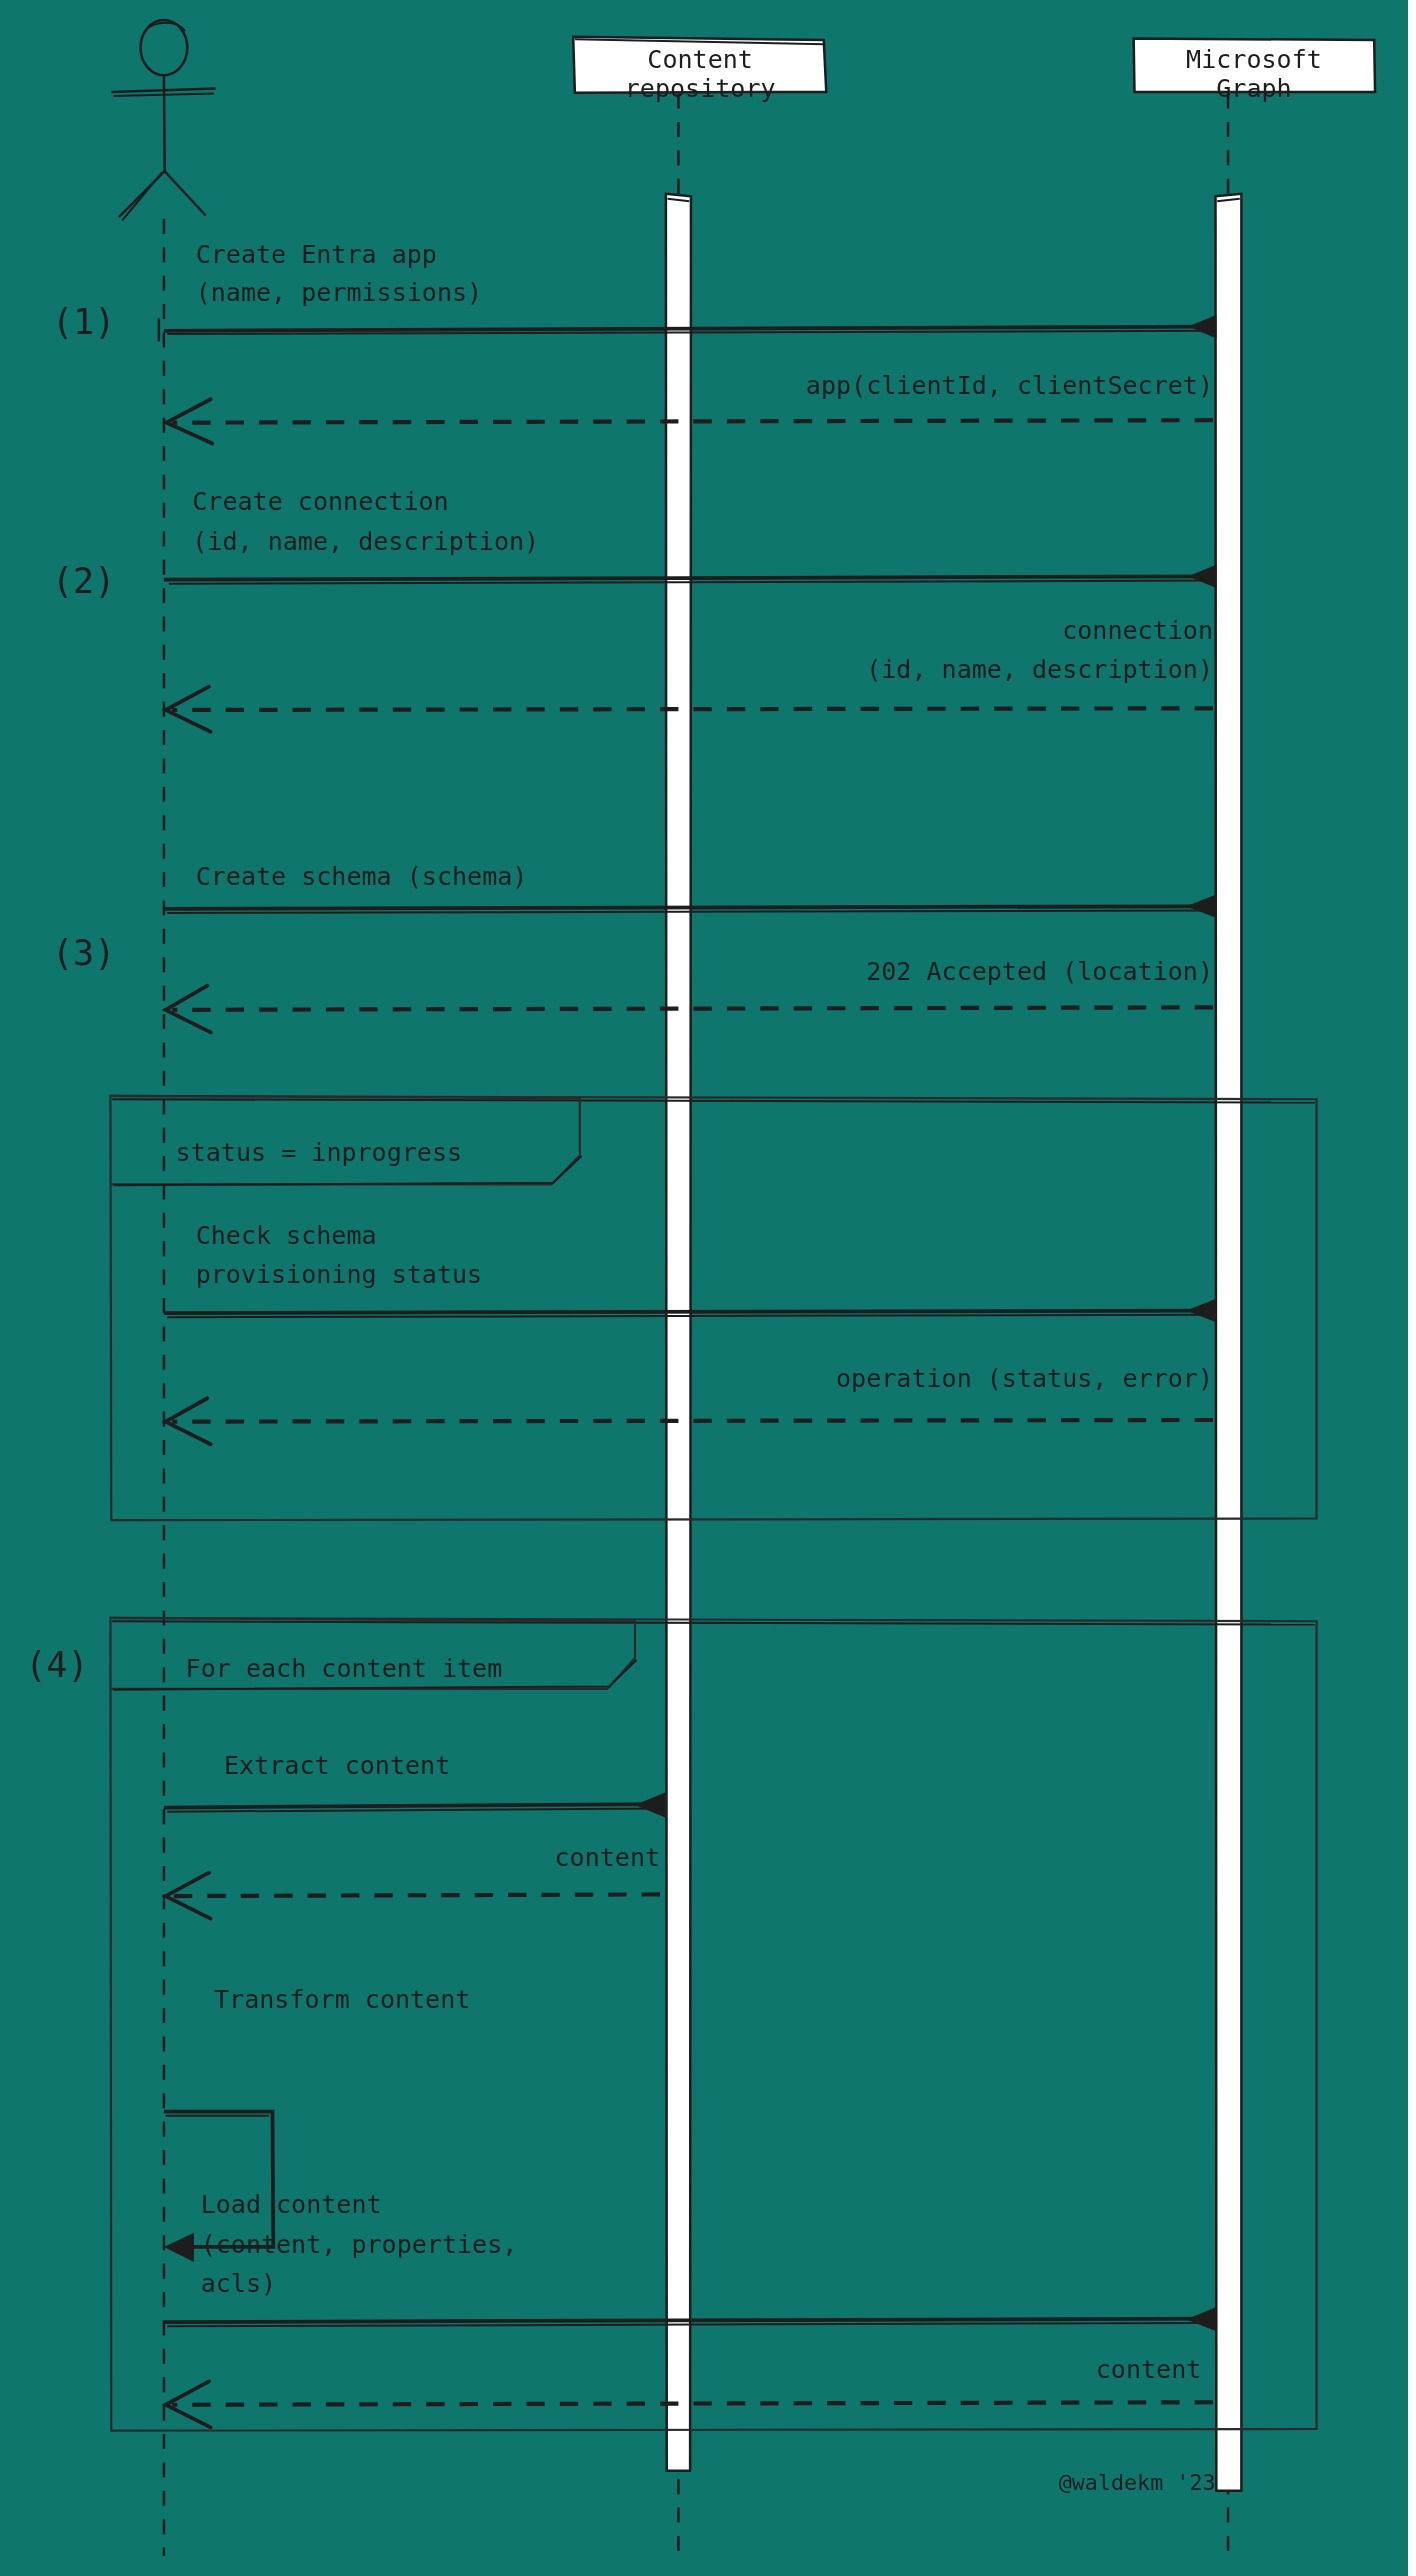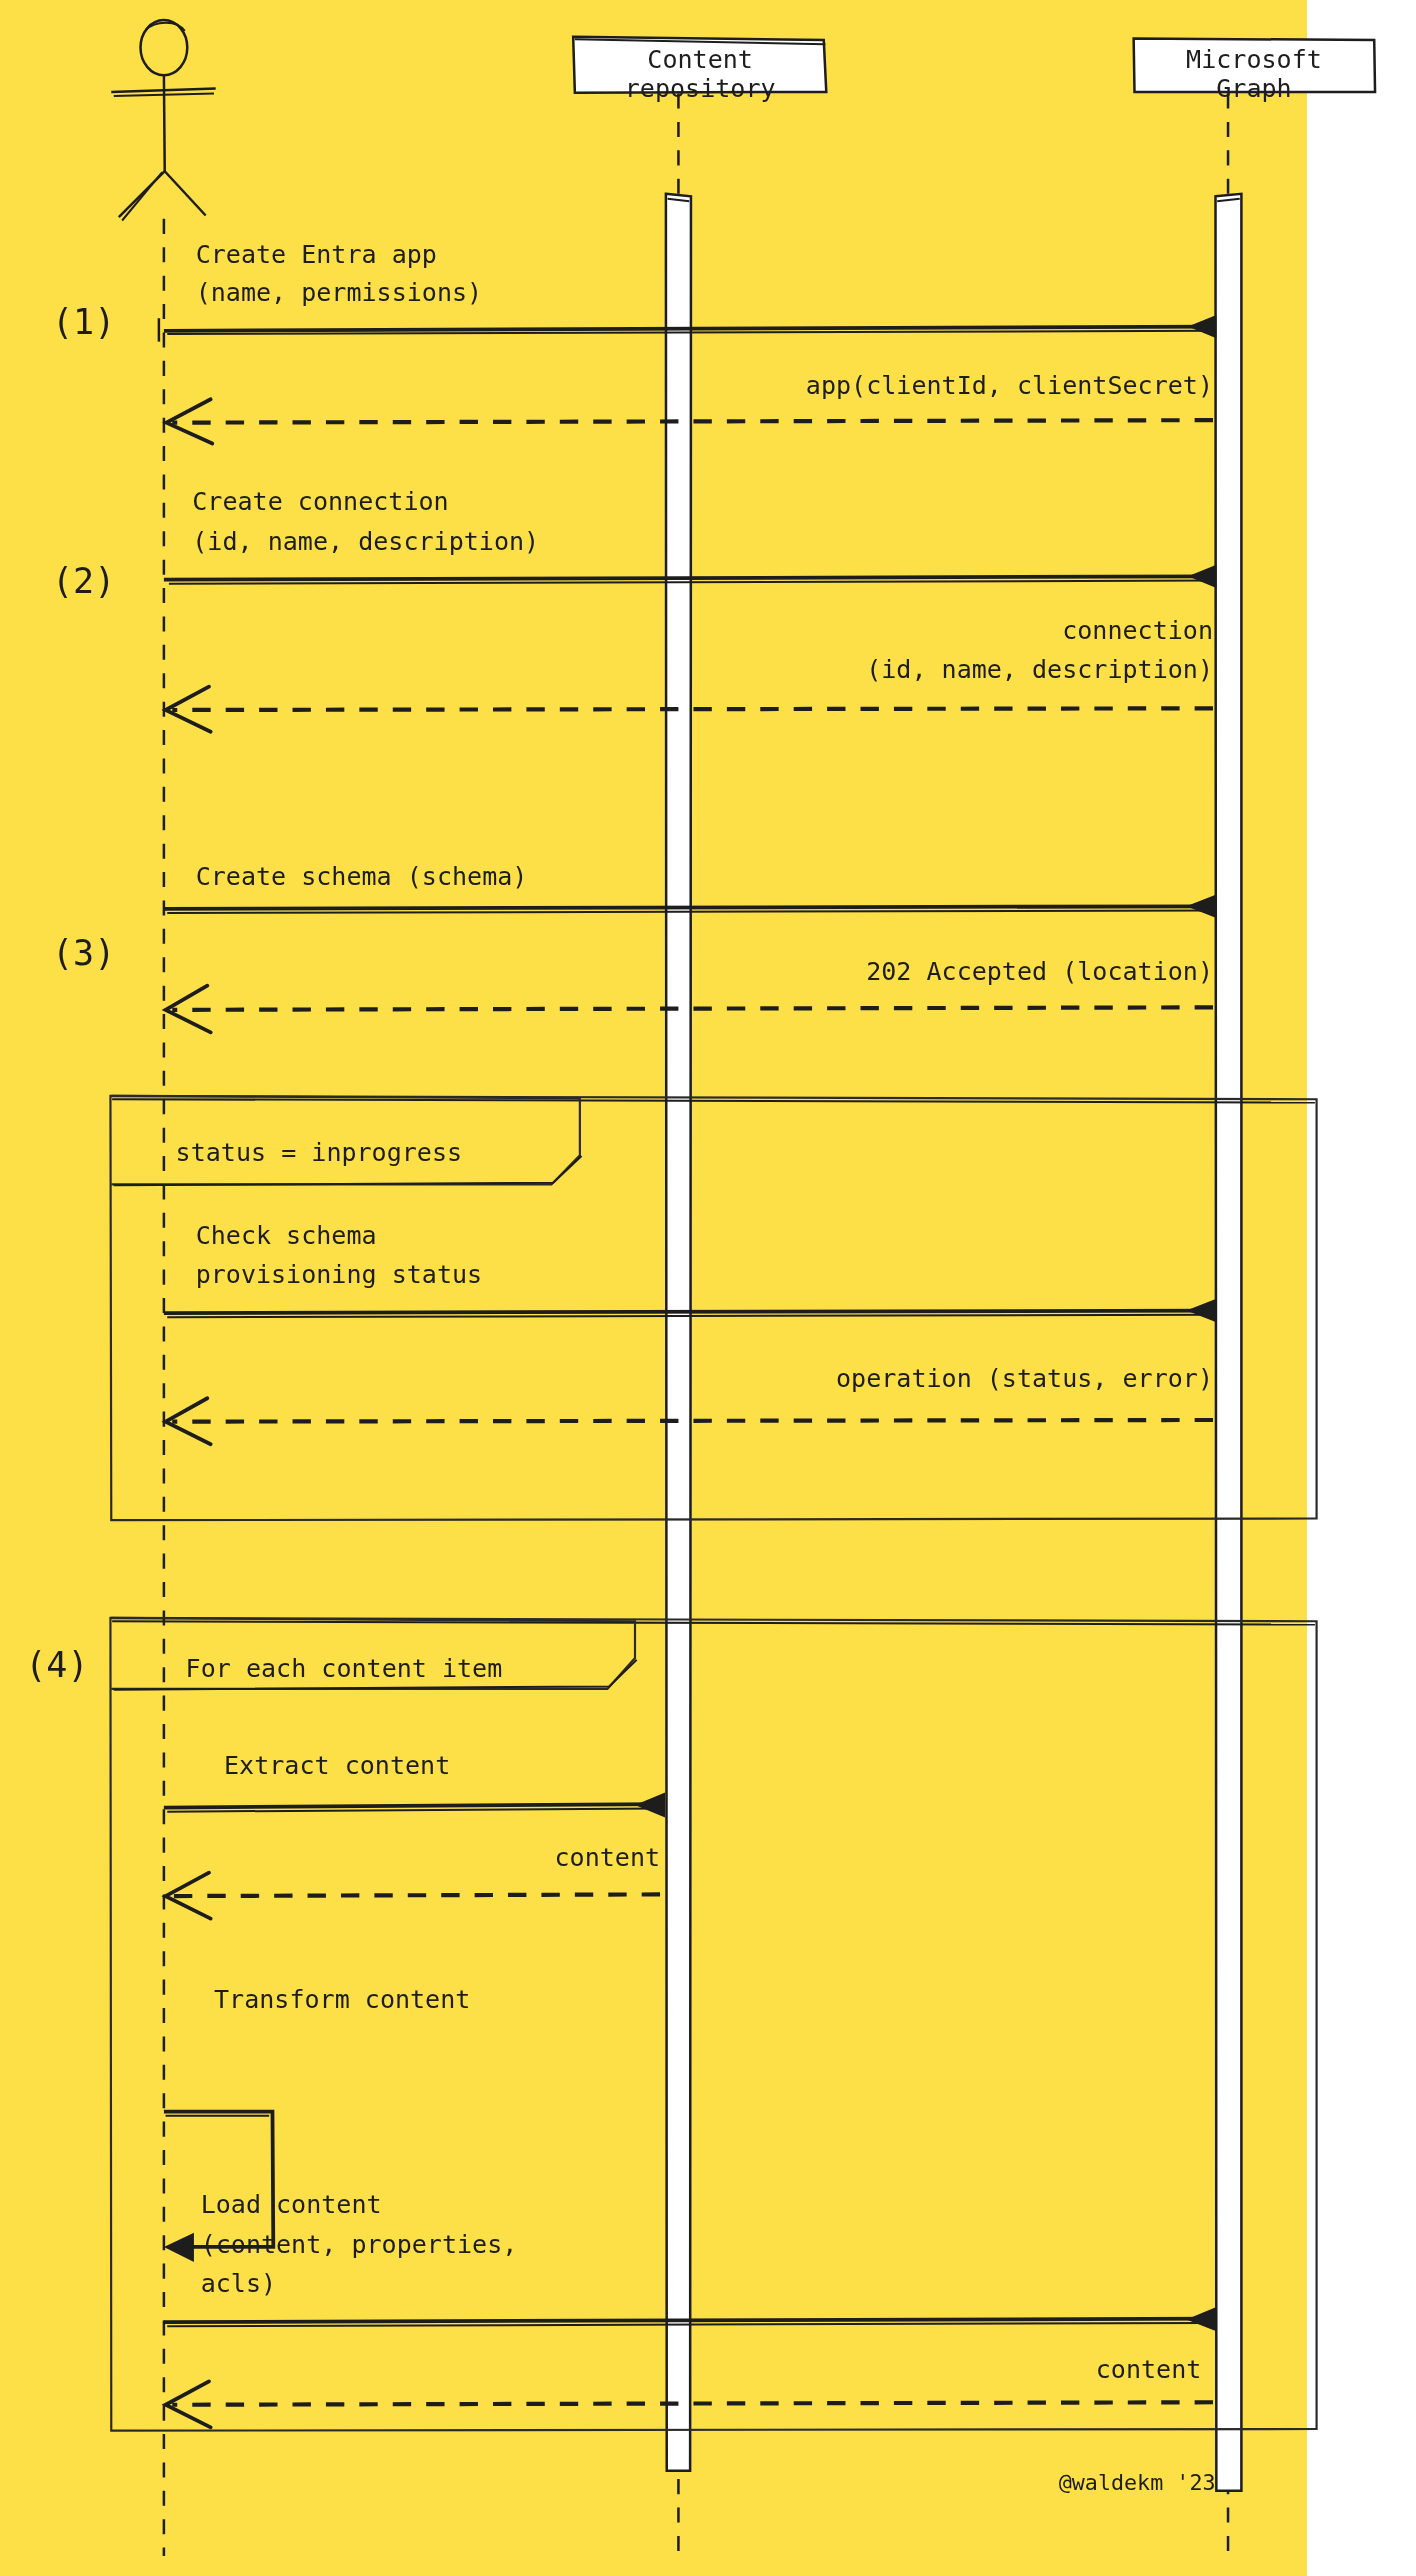--- a/index.html
+++ b/index.html
@@ -1,21 +1,21 @@
 <!DOCTYPE html>
 <html style="font-size:13.4px"><head>
 <meta charset="utf-8">
 <style>
   html,body{margin:0;padding:0;background:#ffffff;}
   body{
     width:1417px;height:2576px;
     font-family:"DejaVu Sans Mono","Liberation Mono",monospace;
     color:#1a1a1a;overflow:hidden;
   }
-  #diagram{position:relative;width:1307px;height:2576px;background:#fde047;}
+  #diagram{position:relative;width:1408px;height:2576px;background:#0f766e;}
   svg{display:block;}
   .ln{stroke:#1d1d1d;fill:none;}
   .solid{stroke-width:3;}
   .thin{stroke-width:2.4;}
   .dash-life{stroke:#1d1d1d;stroke-width:3;stroke-dasharray:18 16;fill:none;}
   .dash-msg{stroke:#1d1d1d;stroke-width:5;stroke-dasharray:22 18;fill:none;}
   .msgline{stroke:#1d1d1d;stroke-width:4.5;fill:none;}
   .boxln{stroke:#1d1d1d;stroke-width:3;fill:#ffffff;}
   .actbar{stroke:#1d1d1d;stroke-width:3;fill:#ffffff;}
   .grpln{stroke:#2a2a2a;stroke-width:2.6;fill:none;}

